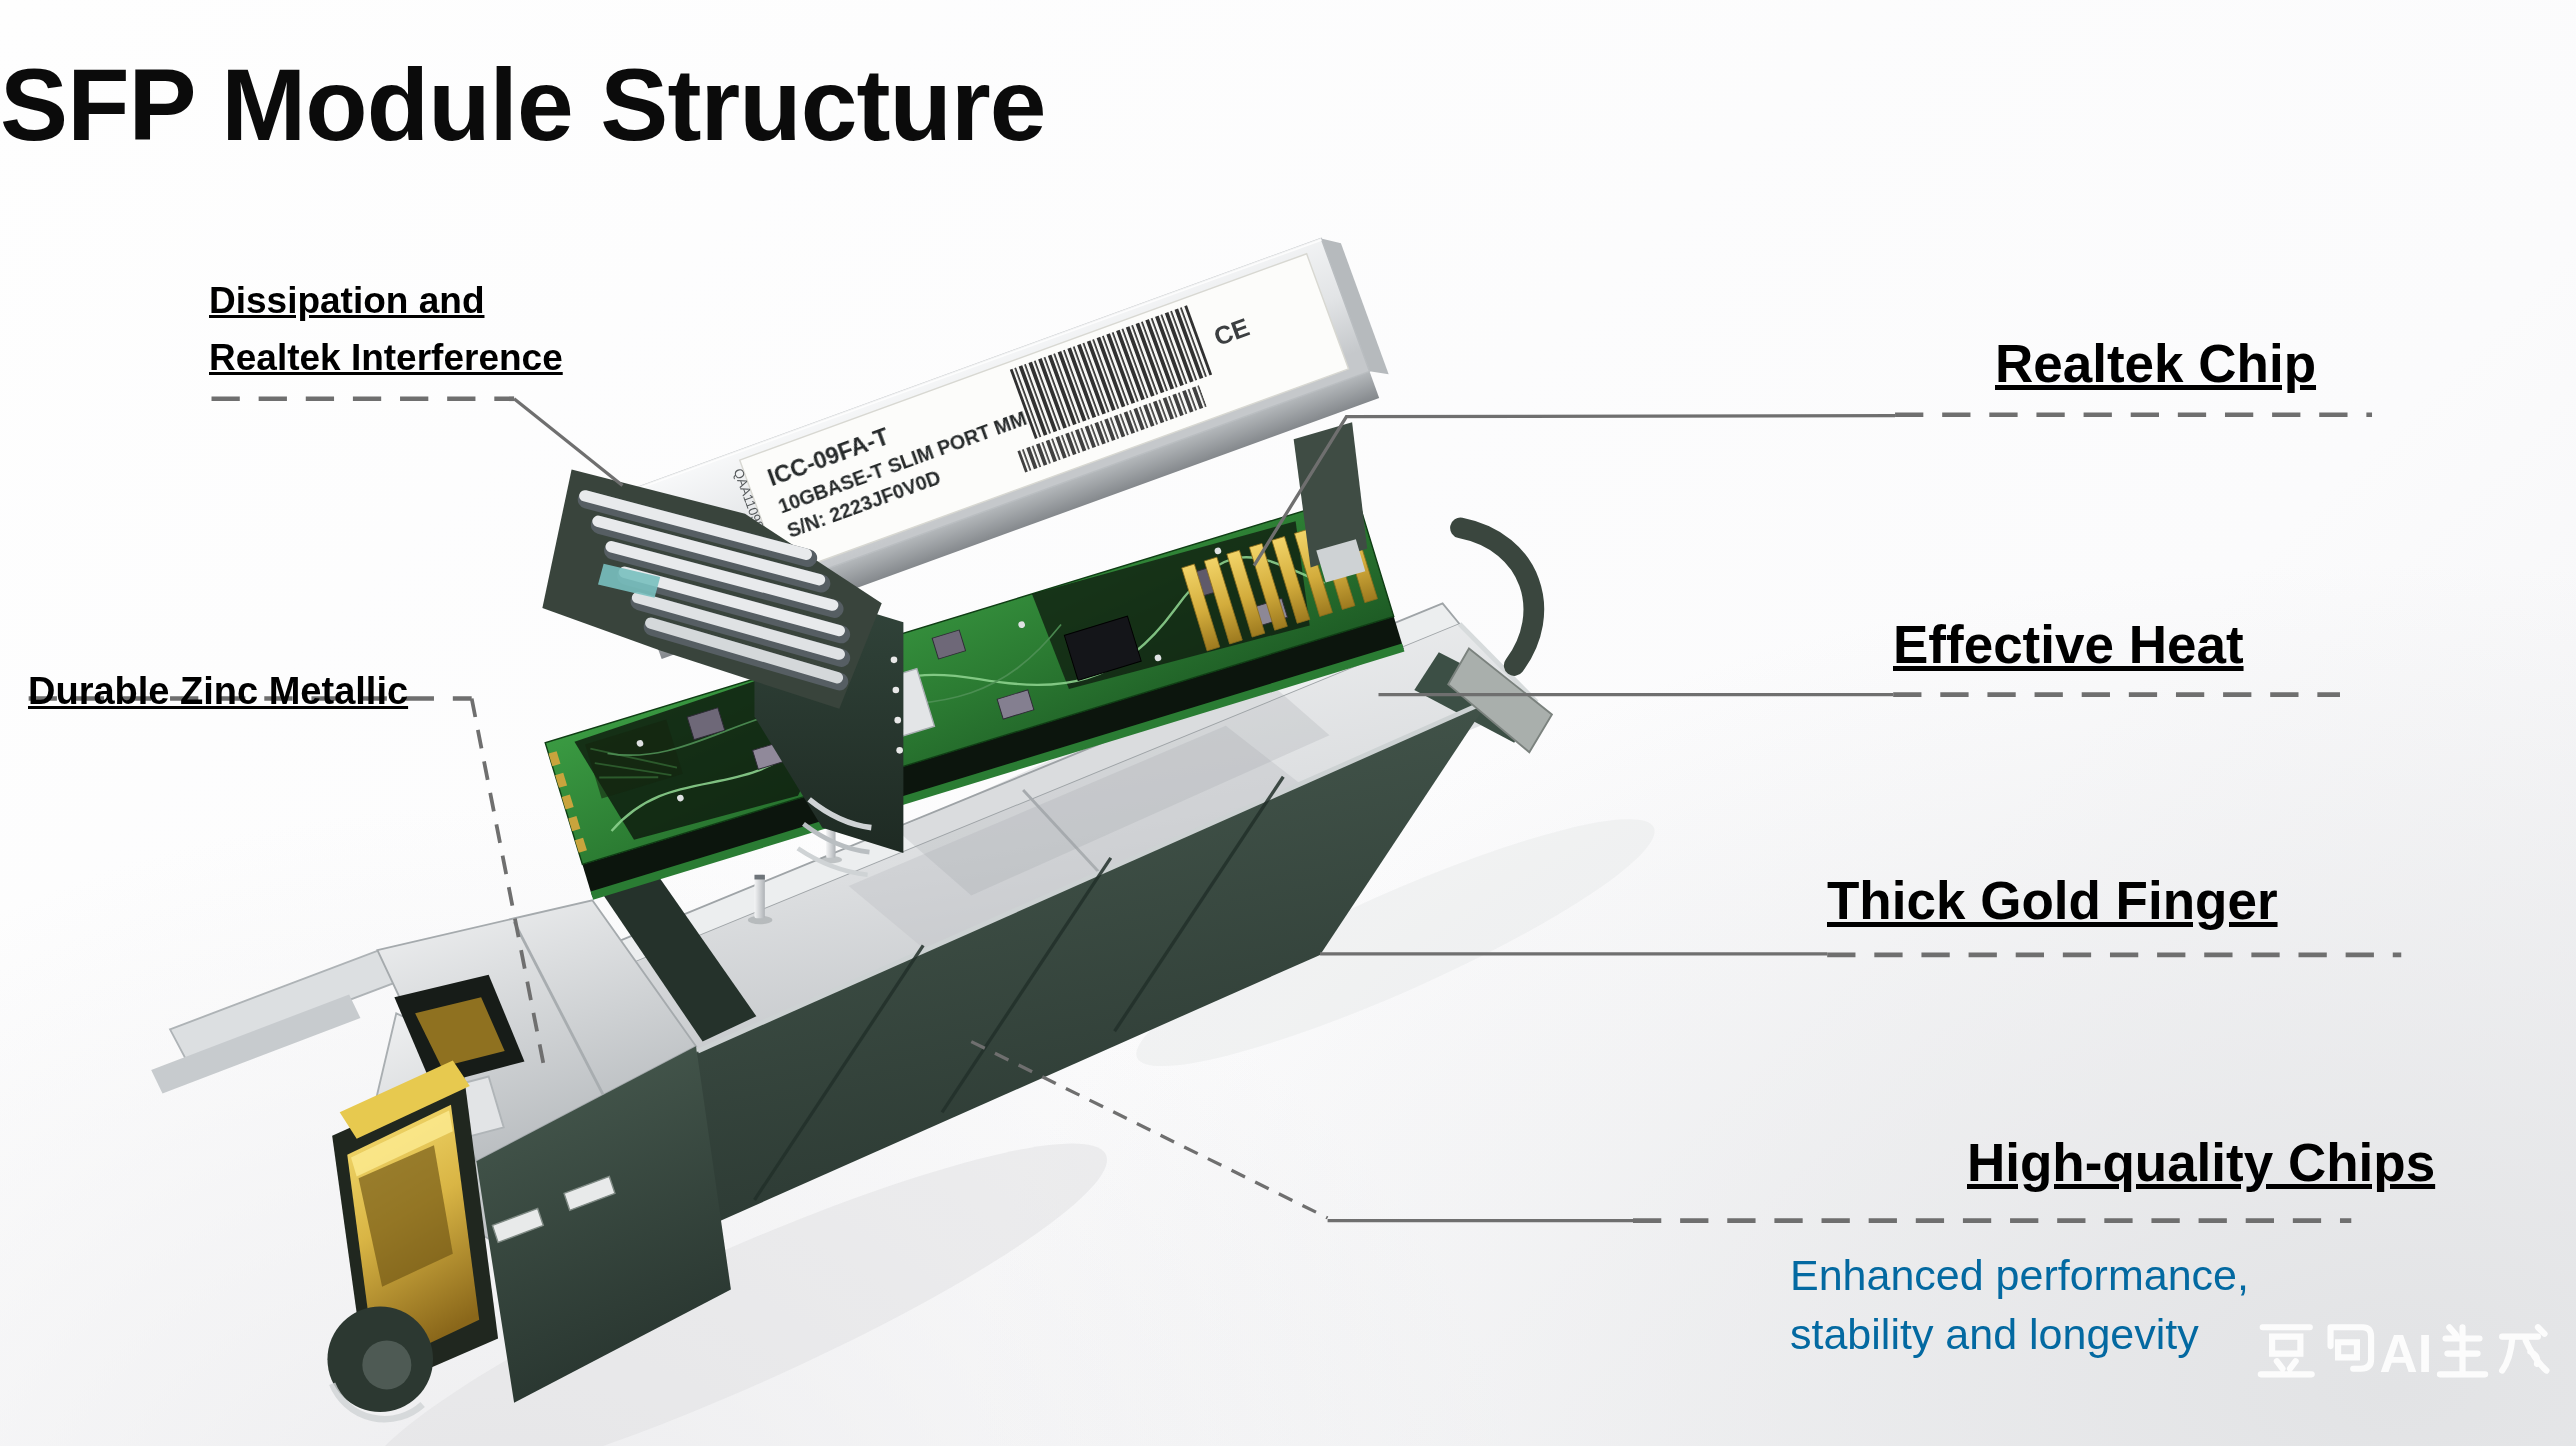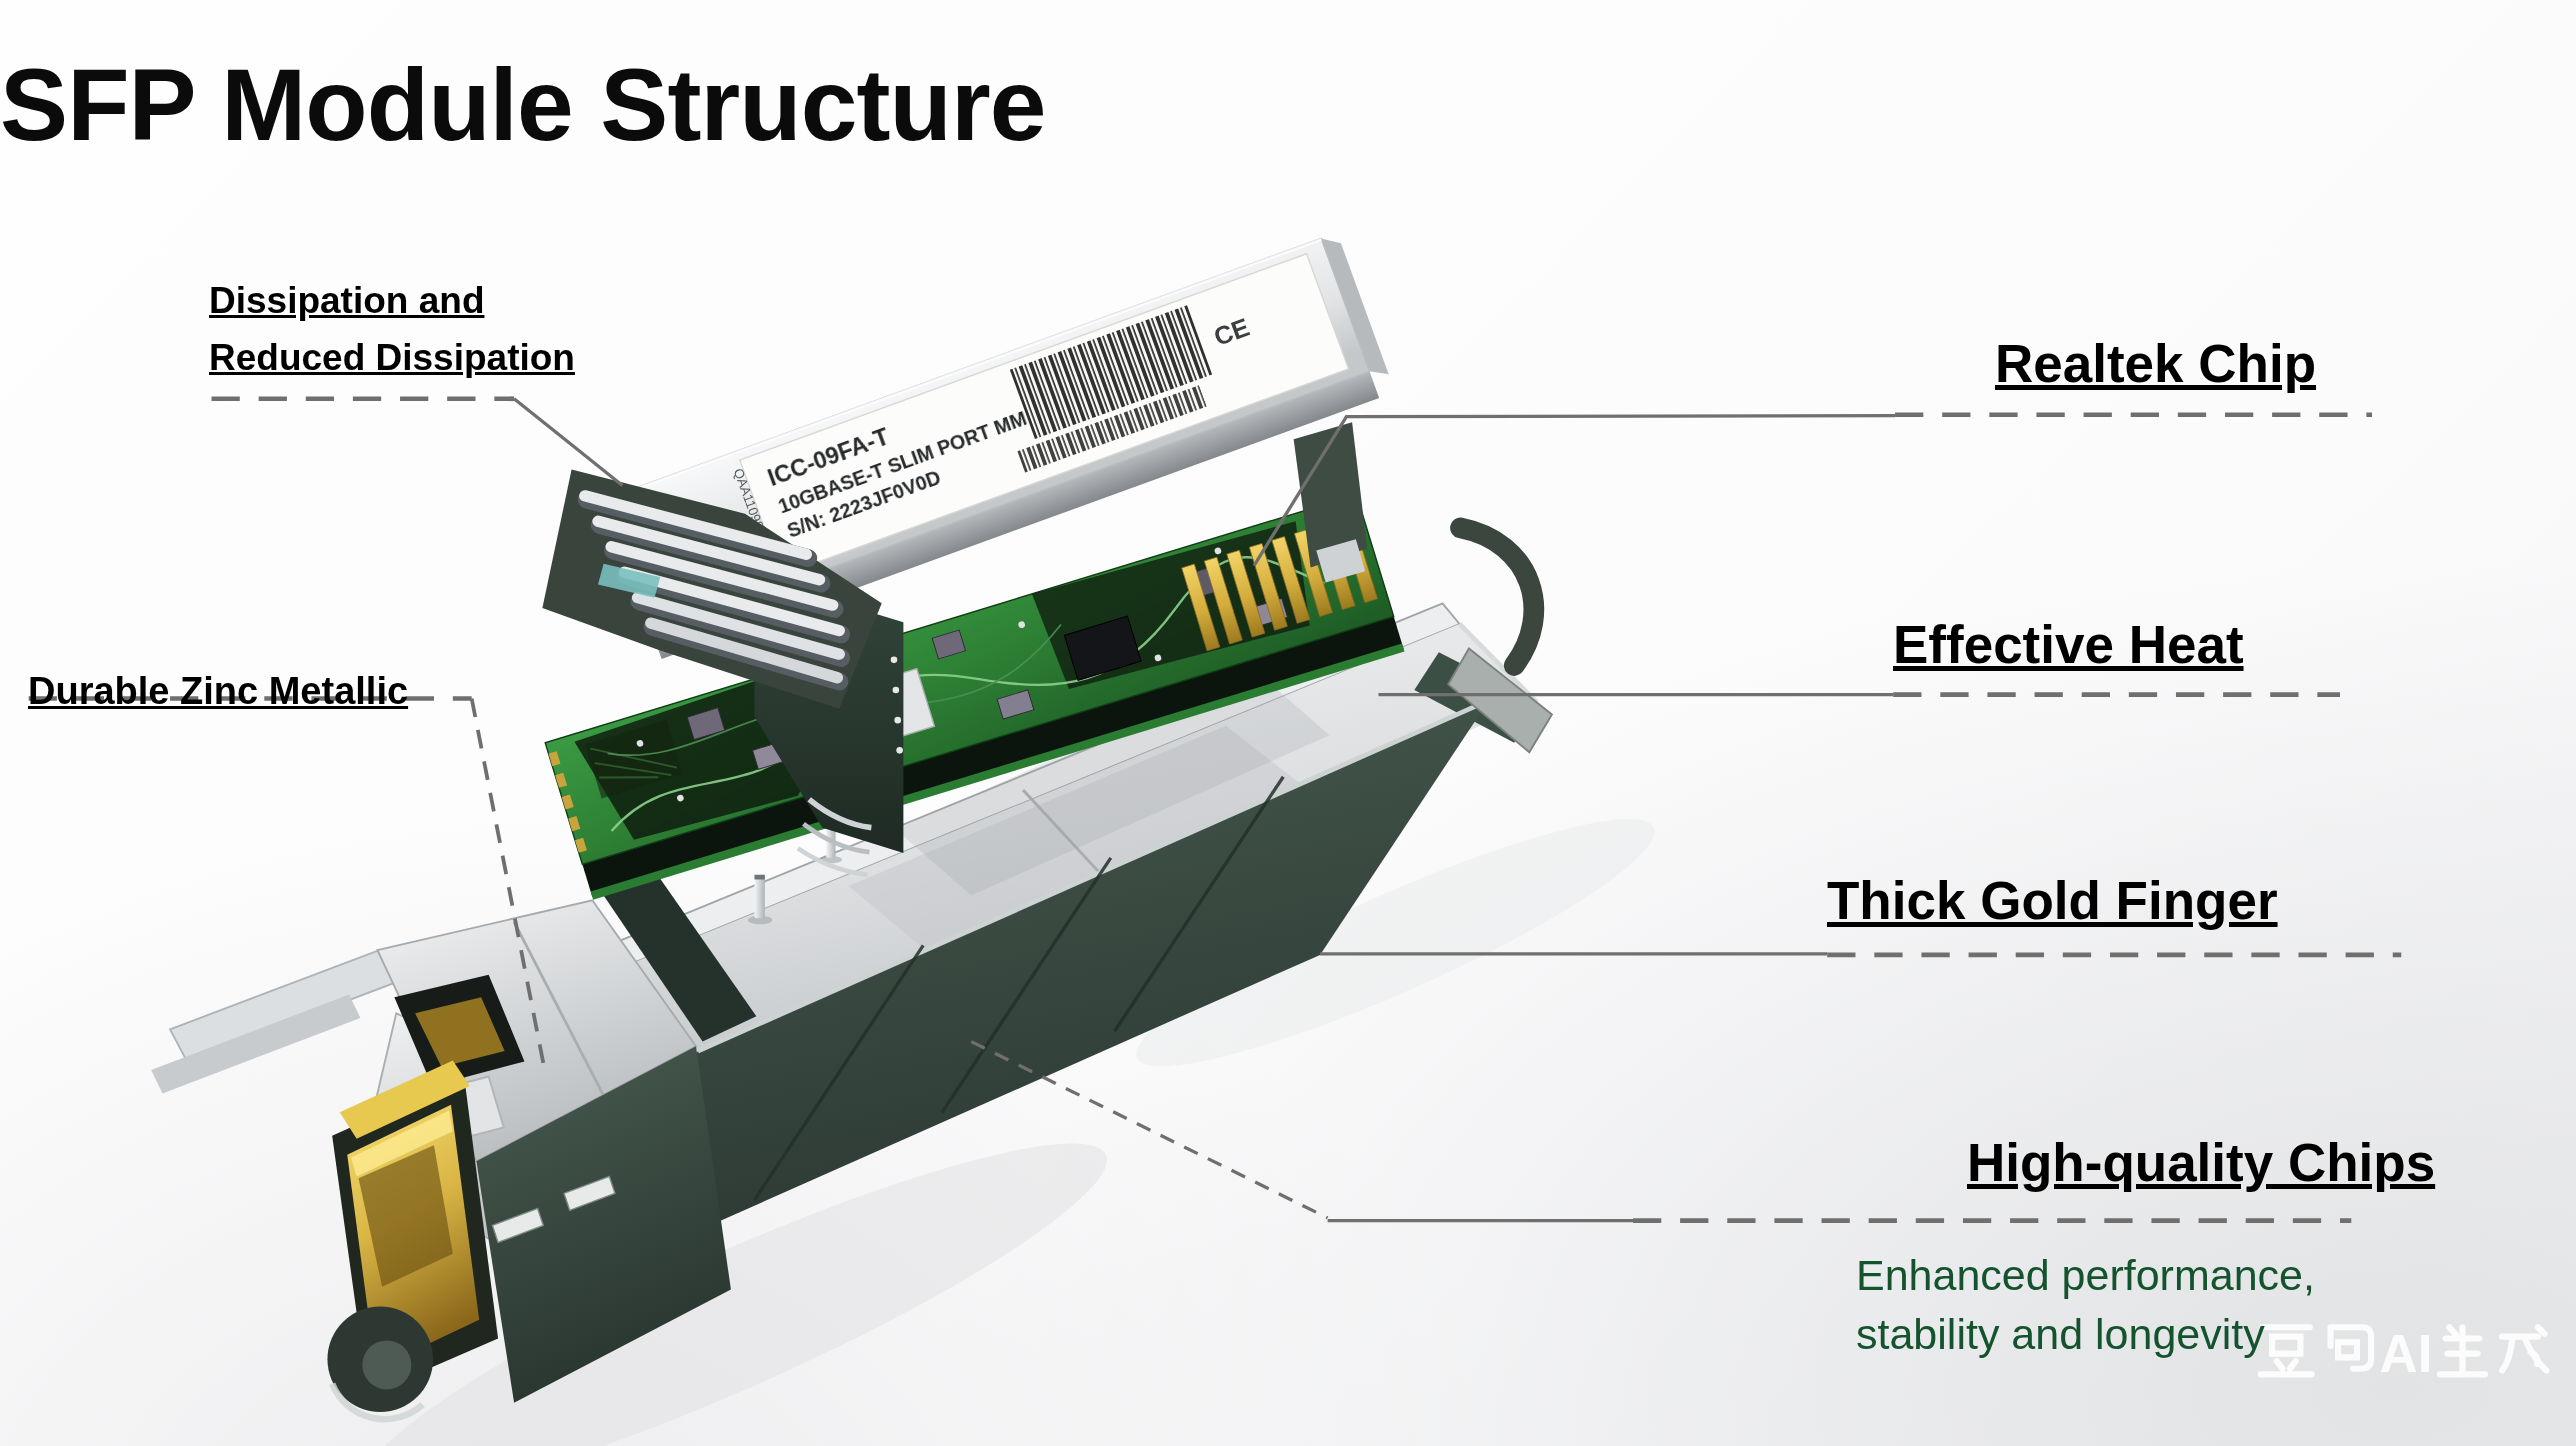--- a/index.html
+++ b/index.html
@@ -16,21 +16,21 @@
     position:absolute;top:49px;left:0;right:0;
     font-size:102px;font-weight:700;color:#0b0b0b;letter-spacing:-0.9px;line-height:1.1;
   }
   .callout{position:absolute;color:#000000;font-weight:700;line-height:1.0;white-space:nowrap;text-decoration:underline;}
   .co-dissipation{left:209px;top:272px;font-size:37px;line-height:57px;}
   .co-zinc{left:28px;top:624px;font-size:38px;margin-top:48px;}
   .co-realtek{left:1995px;top:337px;font-size:53px;}
   .co-heat{left:1893px;top:618px;font-size:53px;}
   .co-goldfinger{left:1827px;top:874px;font-size:53px;}
   .co-chips{left:1967px;top:1136px;font-size:53px;}
-  .co-desc{position:absolute;left:1856px;color:#14532d;font-weight:400;font-size:43px;line-height:1.0;white-space:nowrap;}
+  .co-desc{position:absolute;left:1790px;color:#0369a1;font-weight:400;font-size:43px;line-height:1.0;white-space:nowrap;}
   .co-desc.l1{top:1254px;}
   .co-desc.l2{top:1313px;}
   svg{position:absolute;inset:0;}
 </style>
 </head>
 <body>
 
 <div class="stage">
 
   <svg width="2576" height="1446" viewBox="0 0 2732 1534">
@@ -320,21 +320,21 @@
         </g>
       </g>
       <text x="2524" y="1456" font-size="56" font-weight="700" fill="#ffffff">AI</text>
     </g>
   </svg>
 
   <div class="title">SFP Module Structure</div>
 
   <div class="callout co-dissipation">
     <div>Dissipation and</div>
-    <div>Reduced Dissipation</div>
+    <div>Realtek Interference</div>
   </div>
 
   <div class="callout co-zinc">Durable Zinc Metallic</div>
 
   <div class="callout co-realtek">Realtek Chip</div>
 
   <div class="callout co-heat">Effective Heat</div>
 
   <div class="callout co-goldfinger">Thick Gold Finger</div>
 

